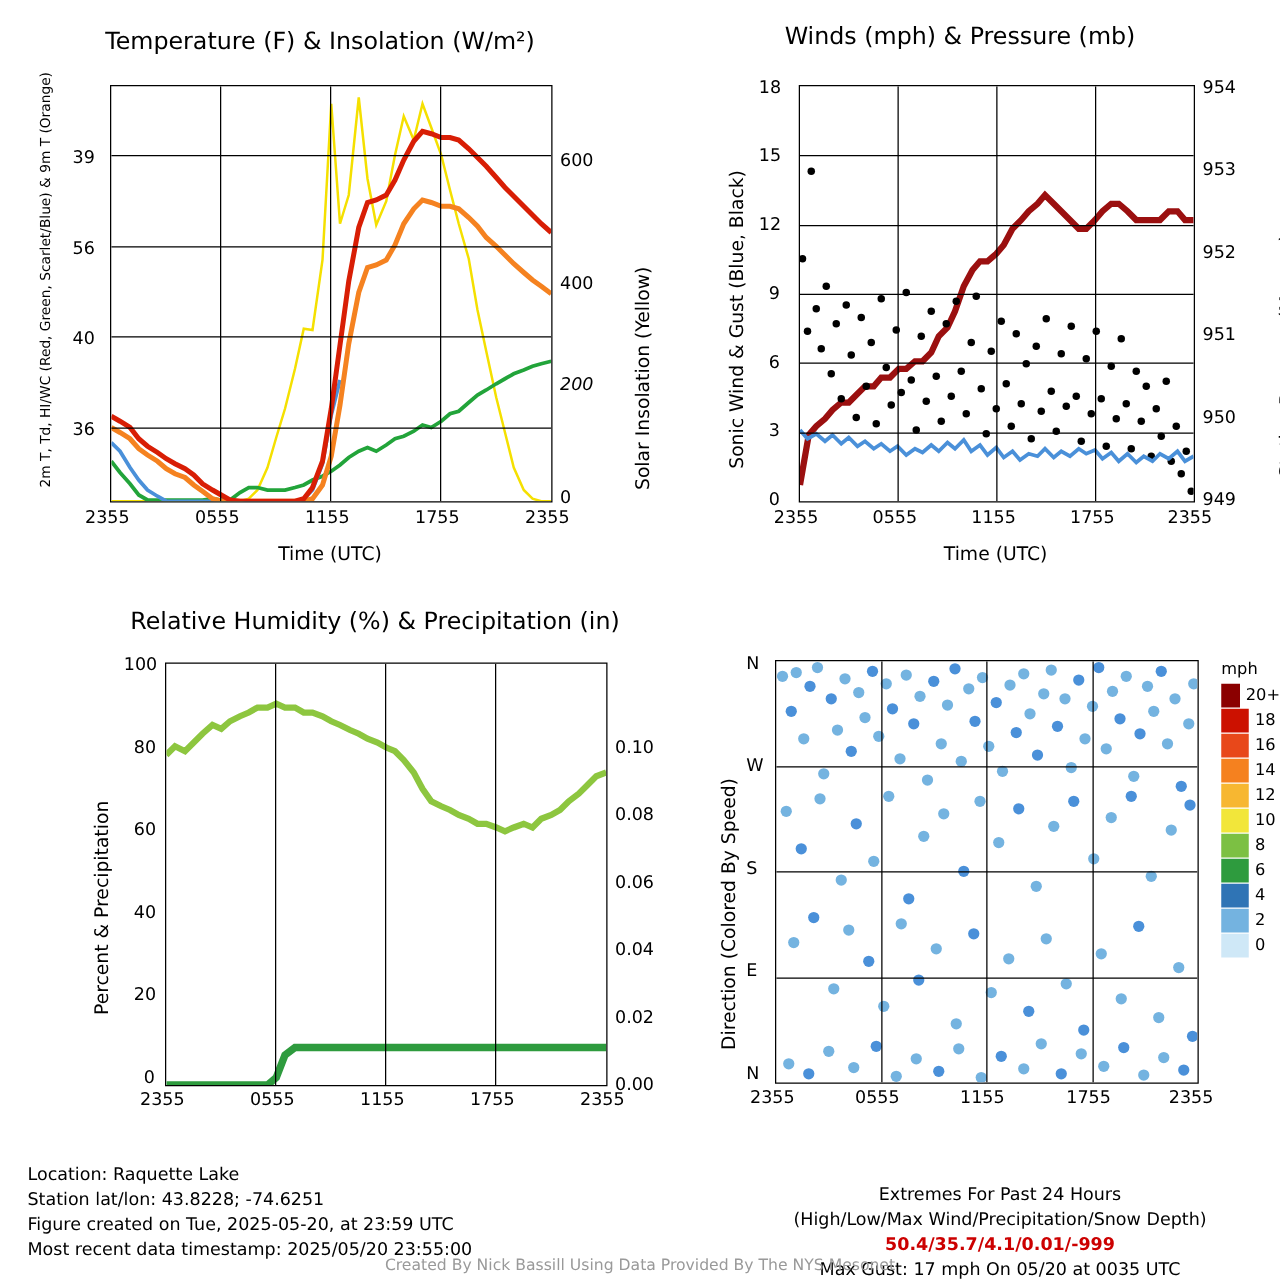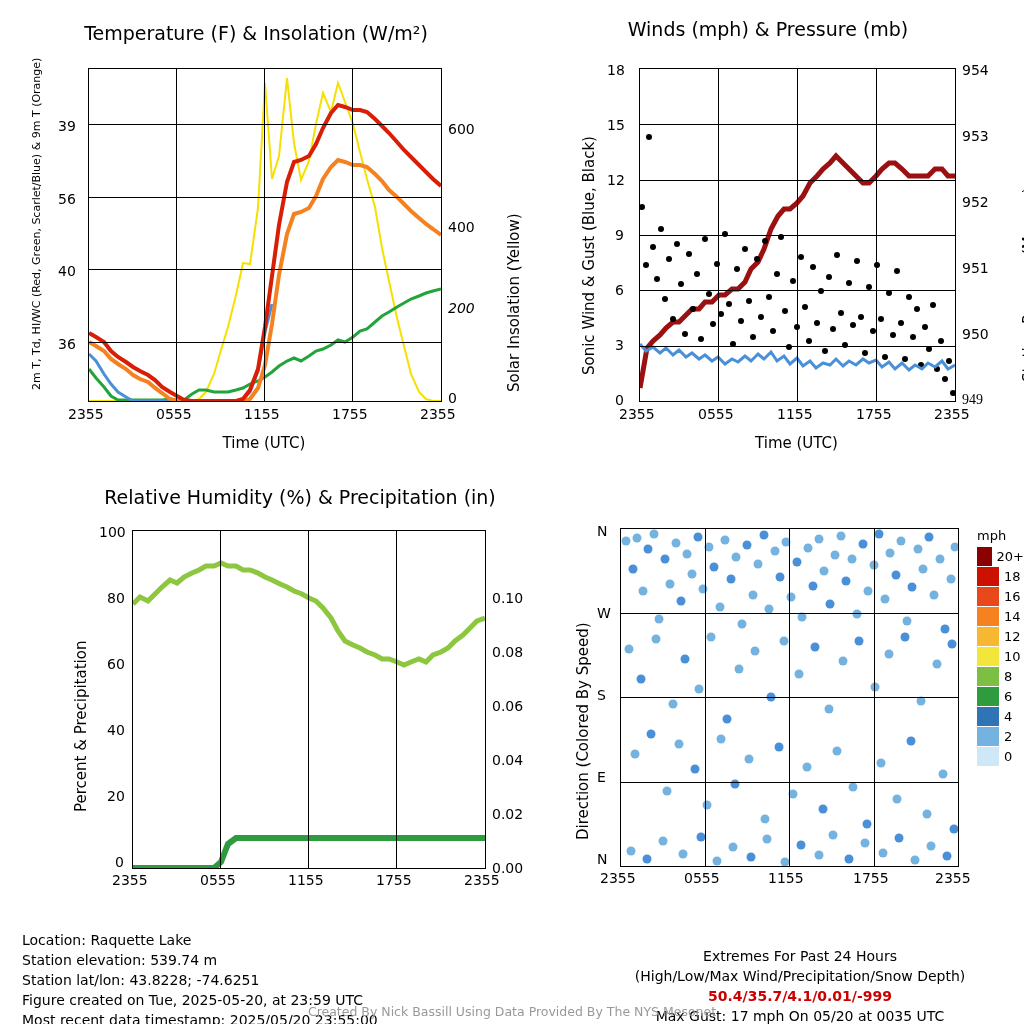--- a/index.html
+++ b/index.html
@@ -104,21 +104,21 @@
   <div class="tick" style="left:103px;top:227px;">9</div>
   <div class="tick" style="left:103px;top:282px;">6</div>
   <div class="tick" style="left:103px;top:337px;">3</div>
   <div class="tick" style="left:103px;top:392px;">0</div>
 
   <div class="tick" style="left:450px;top:62px;">954</div>
   <div class="tick" style="left:450px;top:128px;">953</div>
   <div class="tick" style="left:450px;top:194px;">952</div>
   <div class="tick" style="left:450px;top:260px;">951</div>
   <div class="tick" style="left:450px;top:326px;">950</div>
-  <div class="tick" style="left:450px;top:392px;font-family:Liberation Serif, serif;">949</div>
+  <div class="tick" style="left:450px;top:392px;">949</div>
 
   <div class="plotbox" style="left:127px;top:68px;width:315px;height:332px;">
     <div class="grid-v" style="left:78px;"></div>
     <div class="grid-v" style="left:157px;"></div>
     <div class="grid-v" style="left:236px;"></div>
     <div class="grid-h" style="top:55px;"></div>
     <div class="grid-h" style="top:111px;"></div>
     <div class="grid-h" style="top:166px;"></div>
     <div class="grid-h" style="top:221px;"></div>
     <div class="grid-h" style="top:277px;"></div>
@@ -462,21 +462,20 @@
       </div>
     <div class="legend-row">
         <span class="legend-swatch" style="background:#cfe8f7"></span>
         <span>0</span>
       </div>
   </div>
 </div>
 
 <div class="footer-left" style="left:22px;top:930px;">
   <div>Location: Raquette Lake</div>
-  <div>Station elevation: 539.74 m</div>
   <div>Station lat/lon: 43.8228; -74.6251</div>
   <div>Figure created on Tue, 2025-05-20, at 23:59 UTC</div>
   <div>Most recent data timestamp: 2025/05/20 23:55:00</div>
 </div>
 
 <div class="footer-right" style="left:580px;top:946px;width:440px;">
   <div>Extremes For Past 24 Hours</div>
   <div>(High/Low/Max Wind/Precipitation/Snow Depth)</div>
   <div class="extremes-val">50.4/35.7/4.1/0.01/-999</div>
   <div>Max Gust: 17 mph On 05/20 at 0035 UTC</div>

